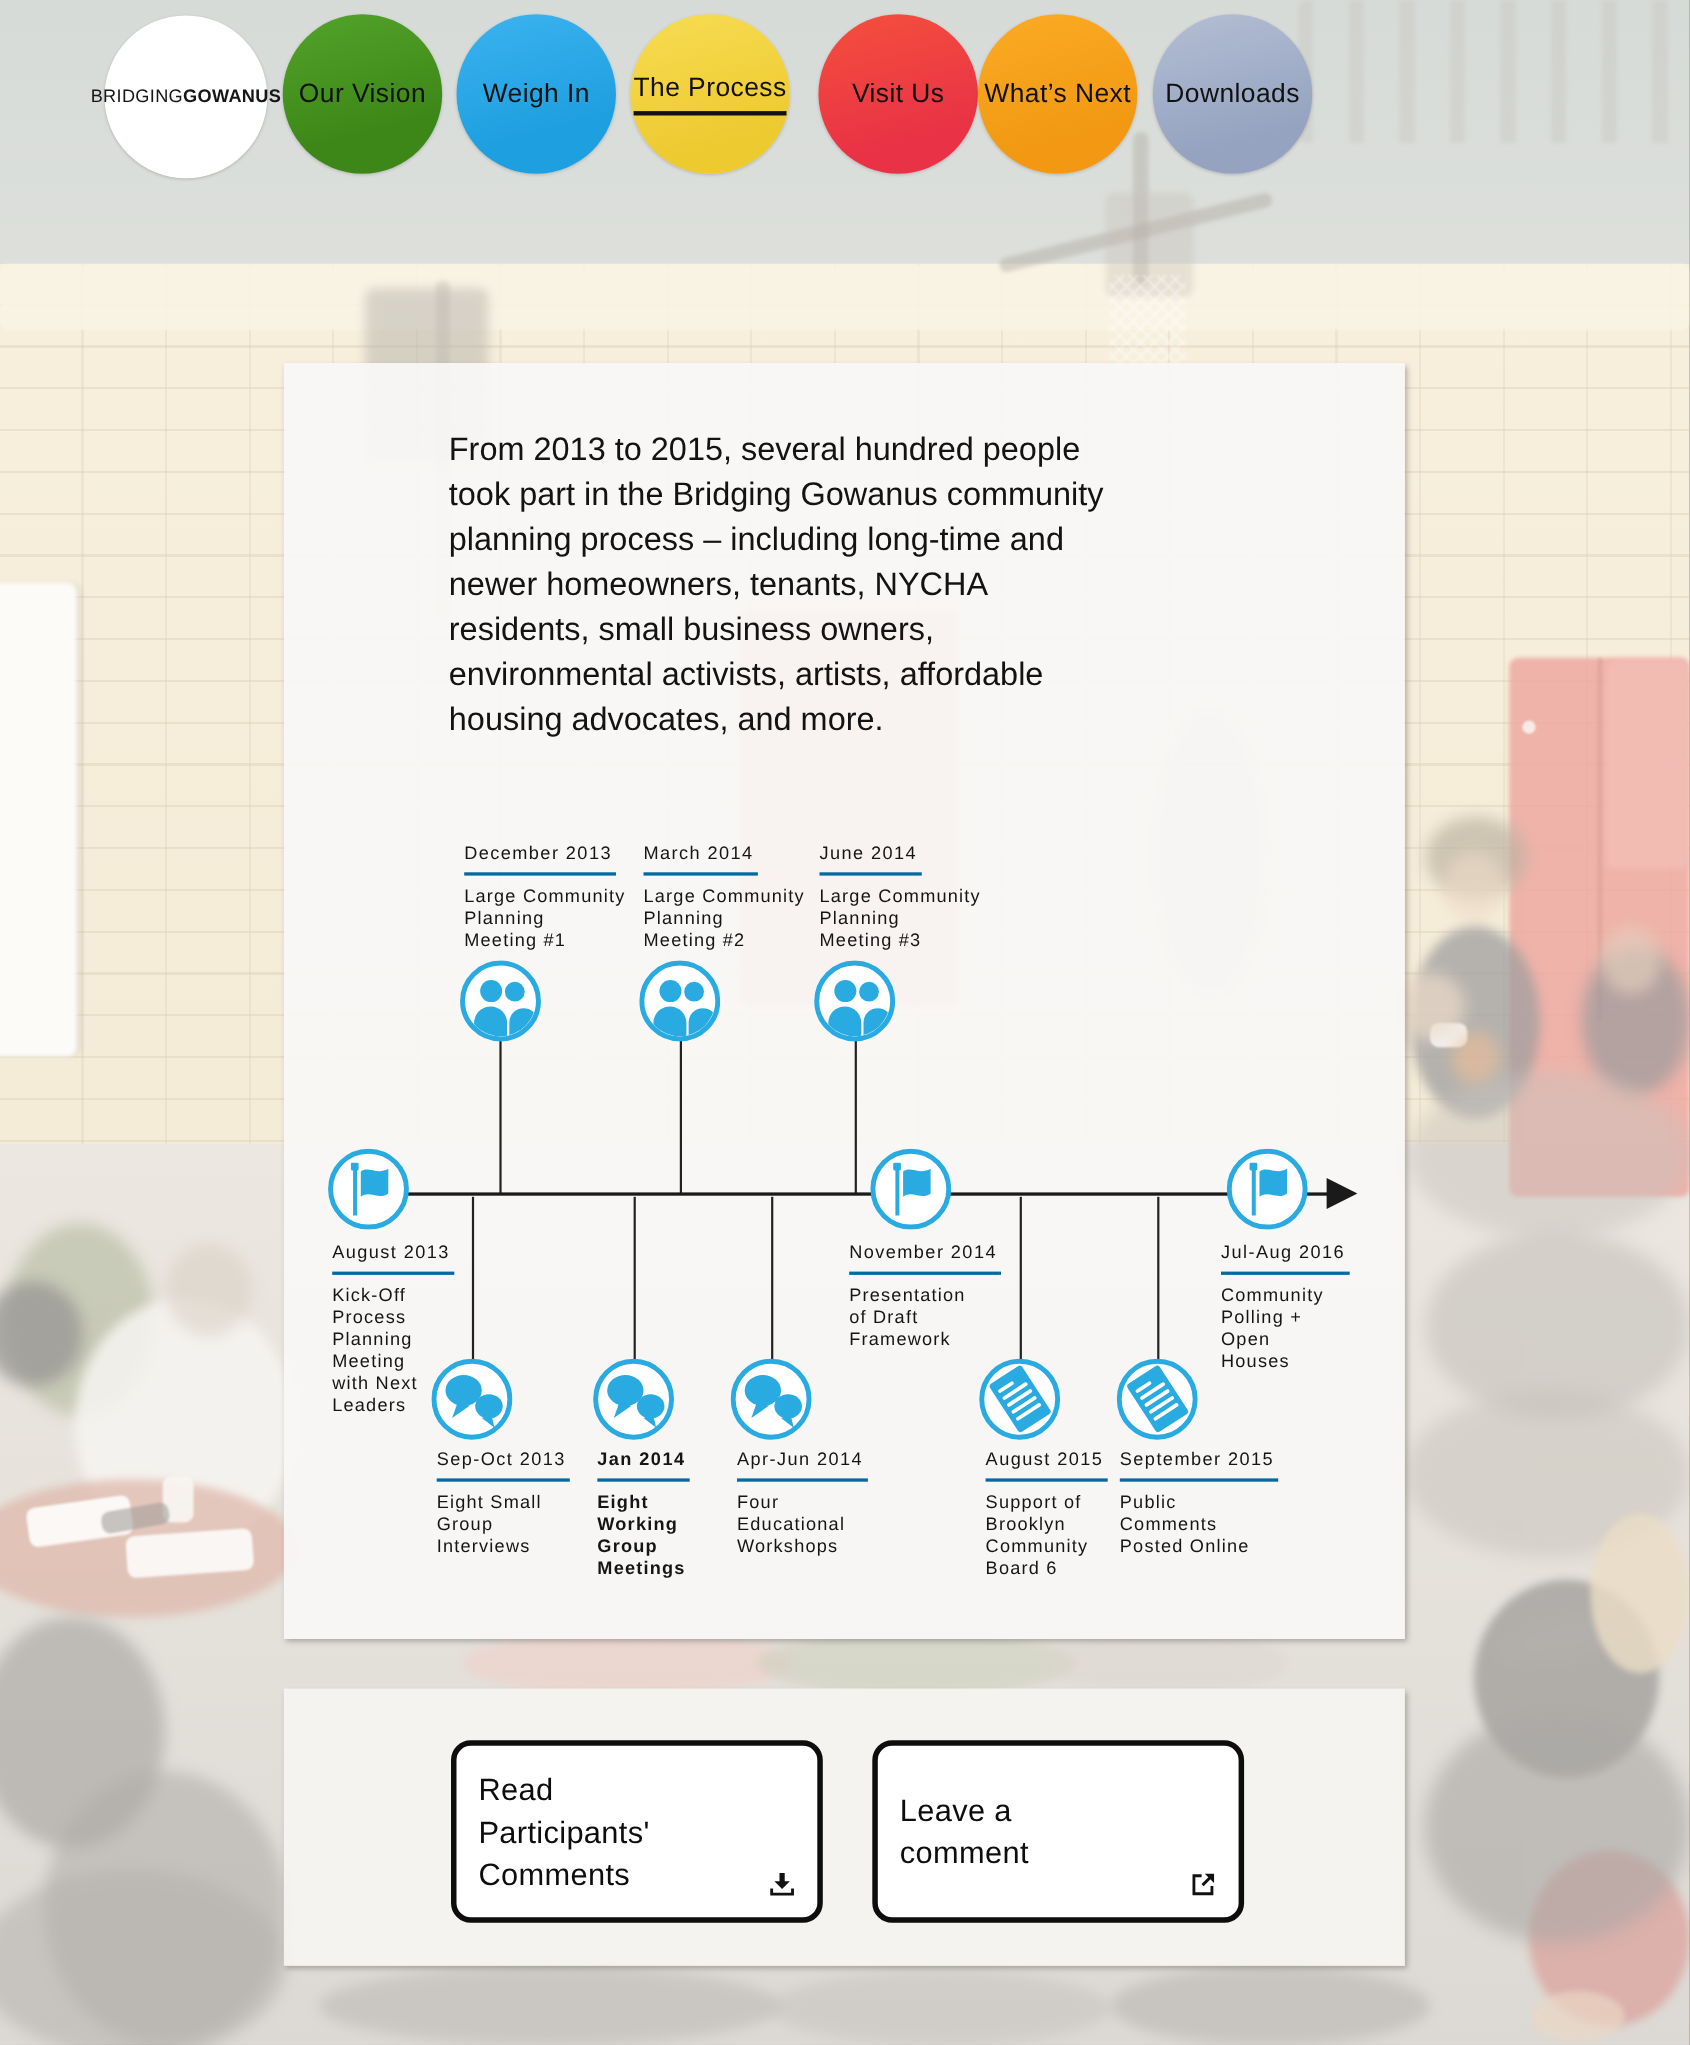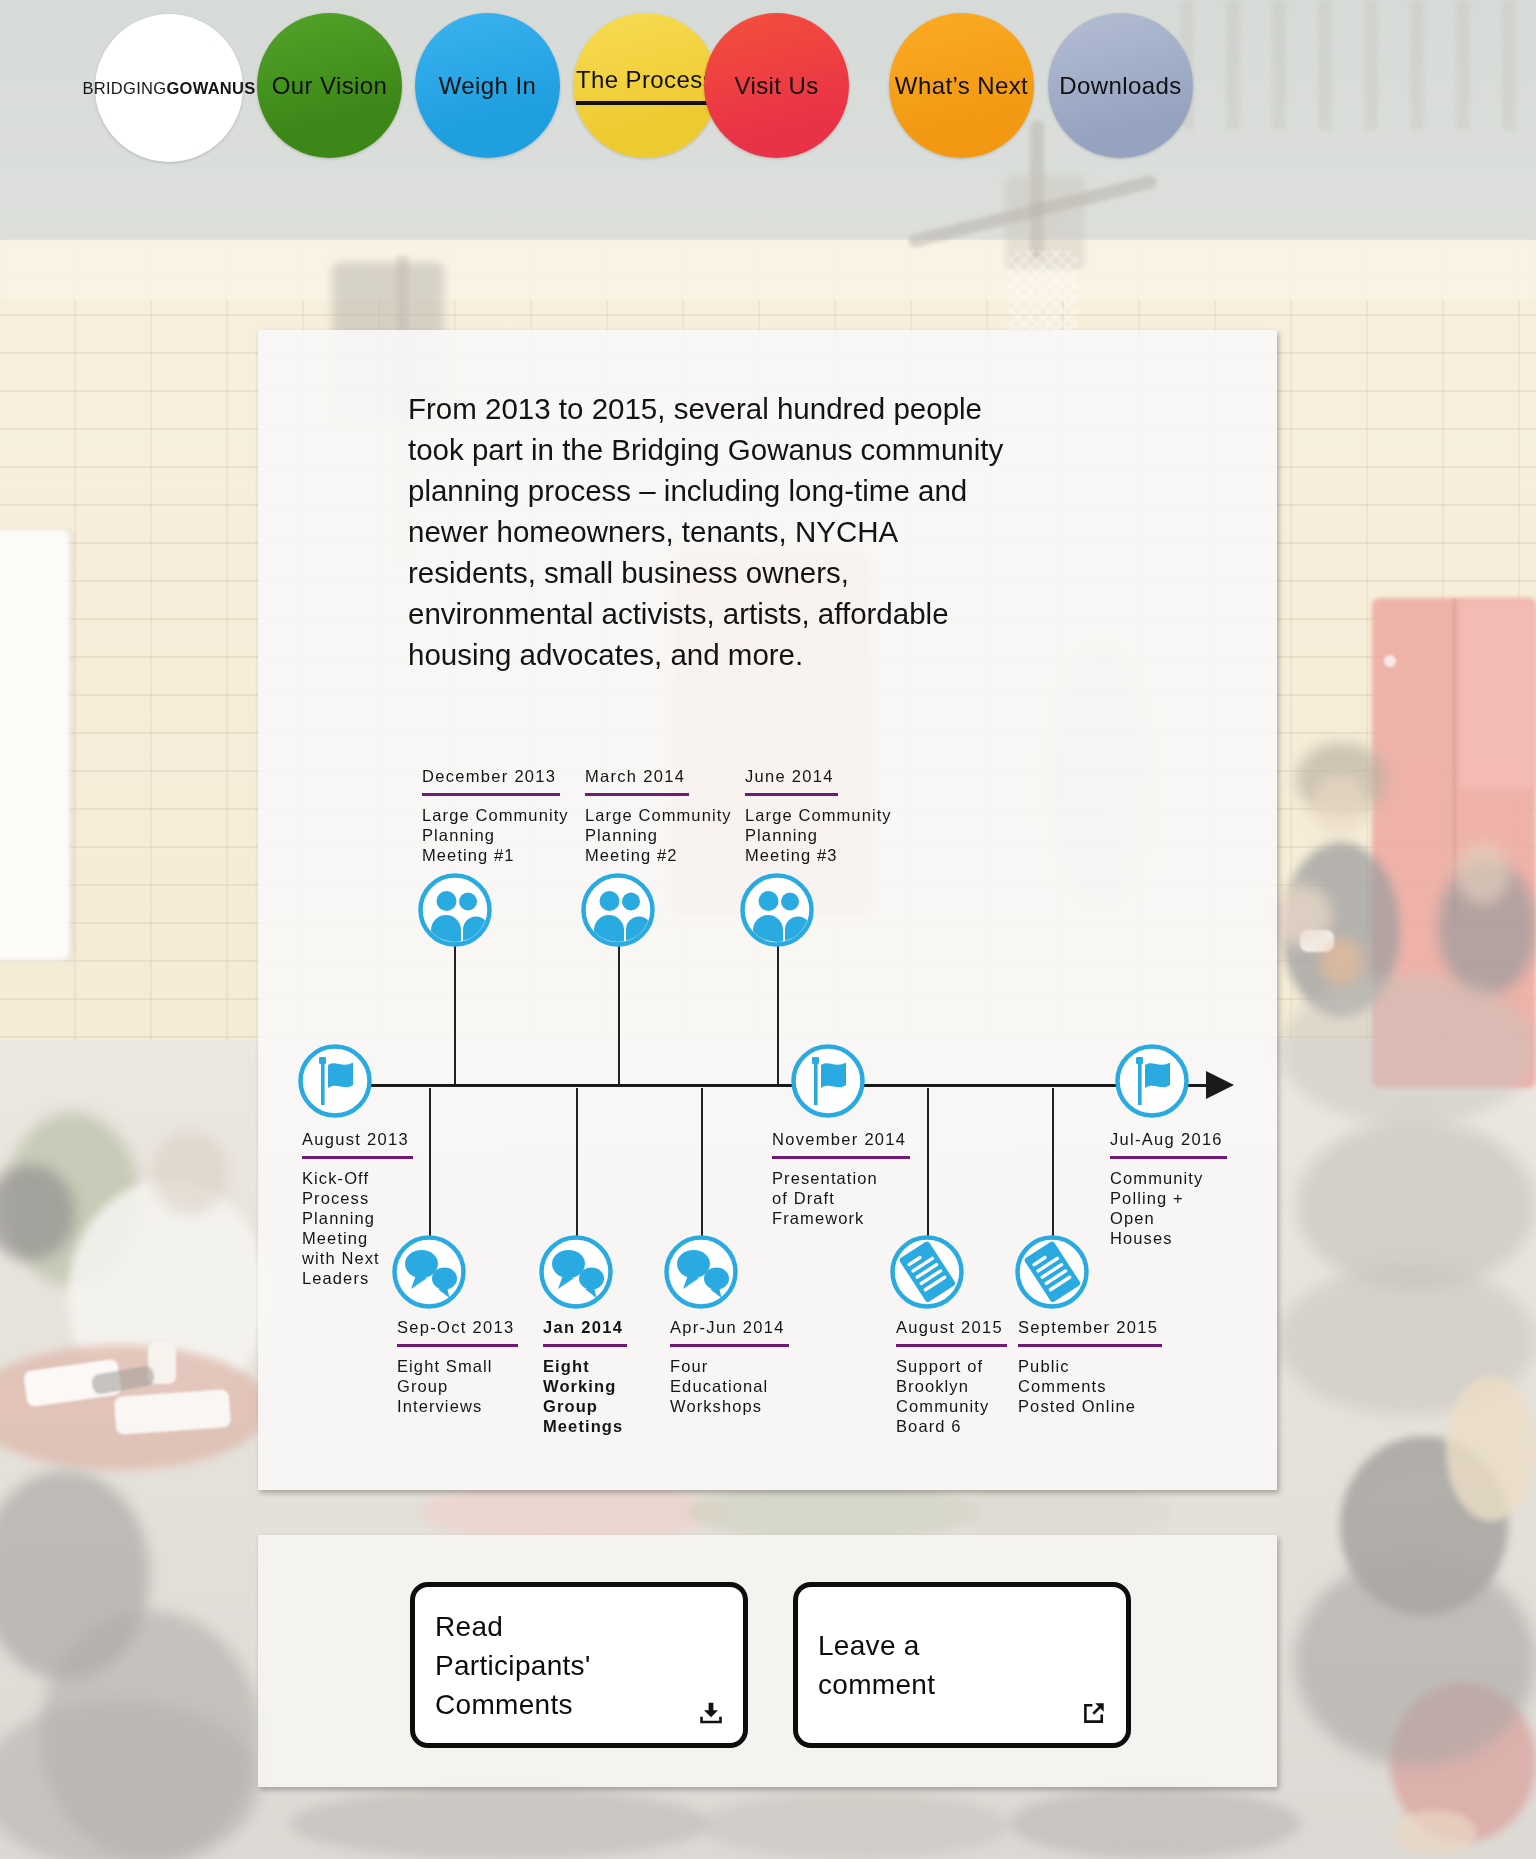--- a/index.html
+++ b/index.html
@@ -30,21 +30,21 @@
             display:flex; align-items:center; justify-content:center;
             font-size:24px; color:#111; letter-spacing:.4px; text-decoration:none;
             box-shadow:0 1px 3px rgba(0,0,0,.18); cursor:pointer; z-index:5; }
   .logo { left:95px; top:14px; width:148px; height:148px; background:#fff;
           }
   .brand { font-size:16.5px; letter-spacing:.3px; color:#161616; white-space:nowrap; }
   .brand b { font-weight:bold; }
   .nav0 { left:257px; background:linear-gradient(165deg,#53a32a 0%,#3d8718 70%); }
   .nav1 { left:415px; background:linear-gradient(165deg,#3cb3ef 0%,#1e9fe0 70%); }
   .nav2 { left:573px; background:linear-gradient(165deg,#f7dc52 0%,#eeca31 75%); }
-  .nav3 { left:704px; background:linear-gradient(165deg,#f4503c 0%,#e93246 75%);justify-content:center; }
+  .nav3 { left:744px; background:linear-gradient(165deg,#f4503c 0%,#e93246 75%);justify-content:center; }
   .nav4 { left:889px; background:linear-gradient(165deg,#fbab25 0%,#f29812 75%); }
   .nav5 { left:1048px; background:linear-gradient(165deg,#b4bed4 0%,#95a3c0 75%); }
   .nav-label.active { border-bottom:4px solid #121212; padding-bottom:7px; }
 
   
   .panel { position:absolute; z-index:4; }
   .main-panel { left:258px; top:330px; width:1019px; height:1160px;
                 background:rgba(249,248,246,.93); box-shadow:2px 3px 5px rgba(95,90,85,.45); }
   .actions-panel { left:258px; top:1535px; width:1019px; height:252px;
                 background:rgba(247,246,243,.88); box-shadow:2px 3px 5px rgba(95,90,85,.45); }
@@ -55,21 +55,21 @@
   
   .vline { position:absolute; width:2px; background:#222; }
   .axis  { position:absolute; left:44px; top:754px; width:908px; height:3px; background:#1a1a1a; }
   .axis-arrow { position:absolute; left:948px; top:741px; width:0; height:0;
                 border-top:14px solid transparent; border-bottom:14px solid transparent;
                 border-left:28px solid #1a1a1a; }
   .icon-circle { position:absolute; width:74px; height:74px; }
   .icon-circle svg { width:74px; height:74px; display:block; }
   .evt { position:absolute; width:170px; color:#151515; }
   .evt-date { display:inline-block; font-size:16.5px; letter-spacing:1.3px;
-              border-bottom:3px solid #701a75; padding:0 4px 7px 0; white-space:nowrap; }
+              border-bottom:3px solid #0369a1; padding:0 4px 7px 0; white-space:nowrap; }
   .evt-desc { margin-top:9px; font-size:16.5px; letter-spacing:1.1px; line-height:20px;
               white-space:pre-line; }
 
   
   .action-btn { position:absolute; top:47px; width:338px; height:166px; background:#fff;
                 border:5px solid #0d0d0d; border-radius:18px; text-align:left;
                 padding:14px 20px; font-family:inherit; cursor:pointer; }
   .btn-read { left:152px; } .btn-leave { left:535px; }
   .btn-label { display:block; font-size:28px; line-height:39px; letter-spacing:.3px;
                color:#0d0d0d; white-space:pre-line; }

